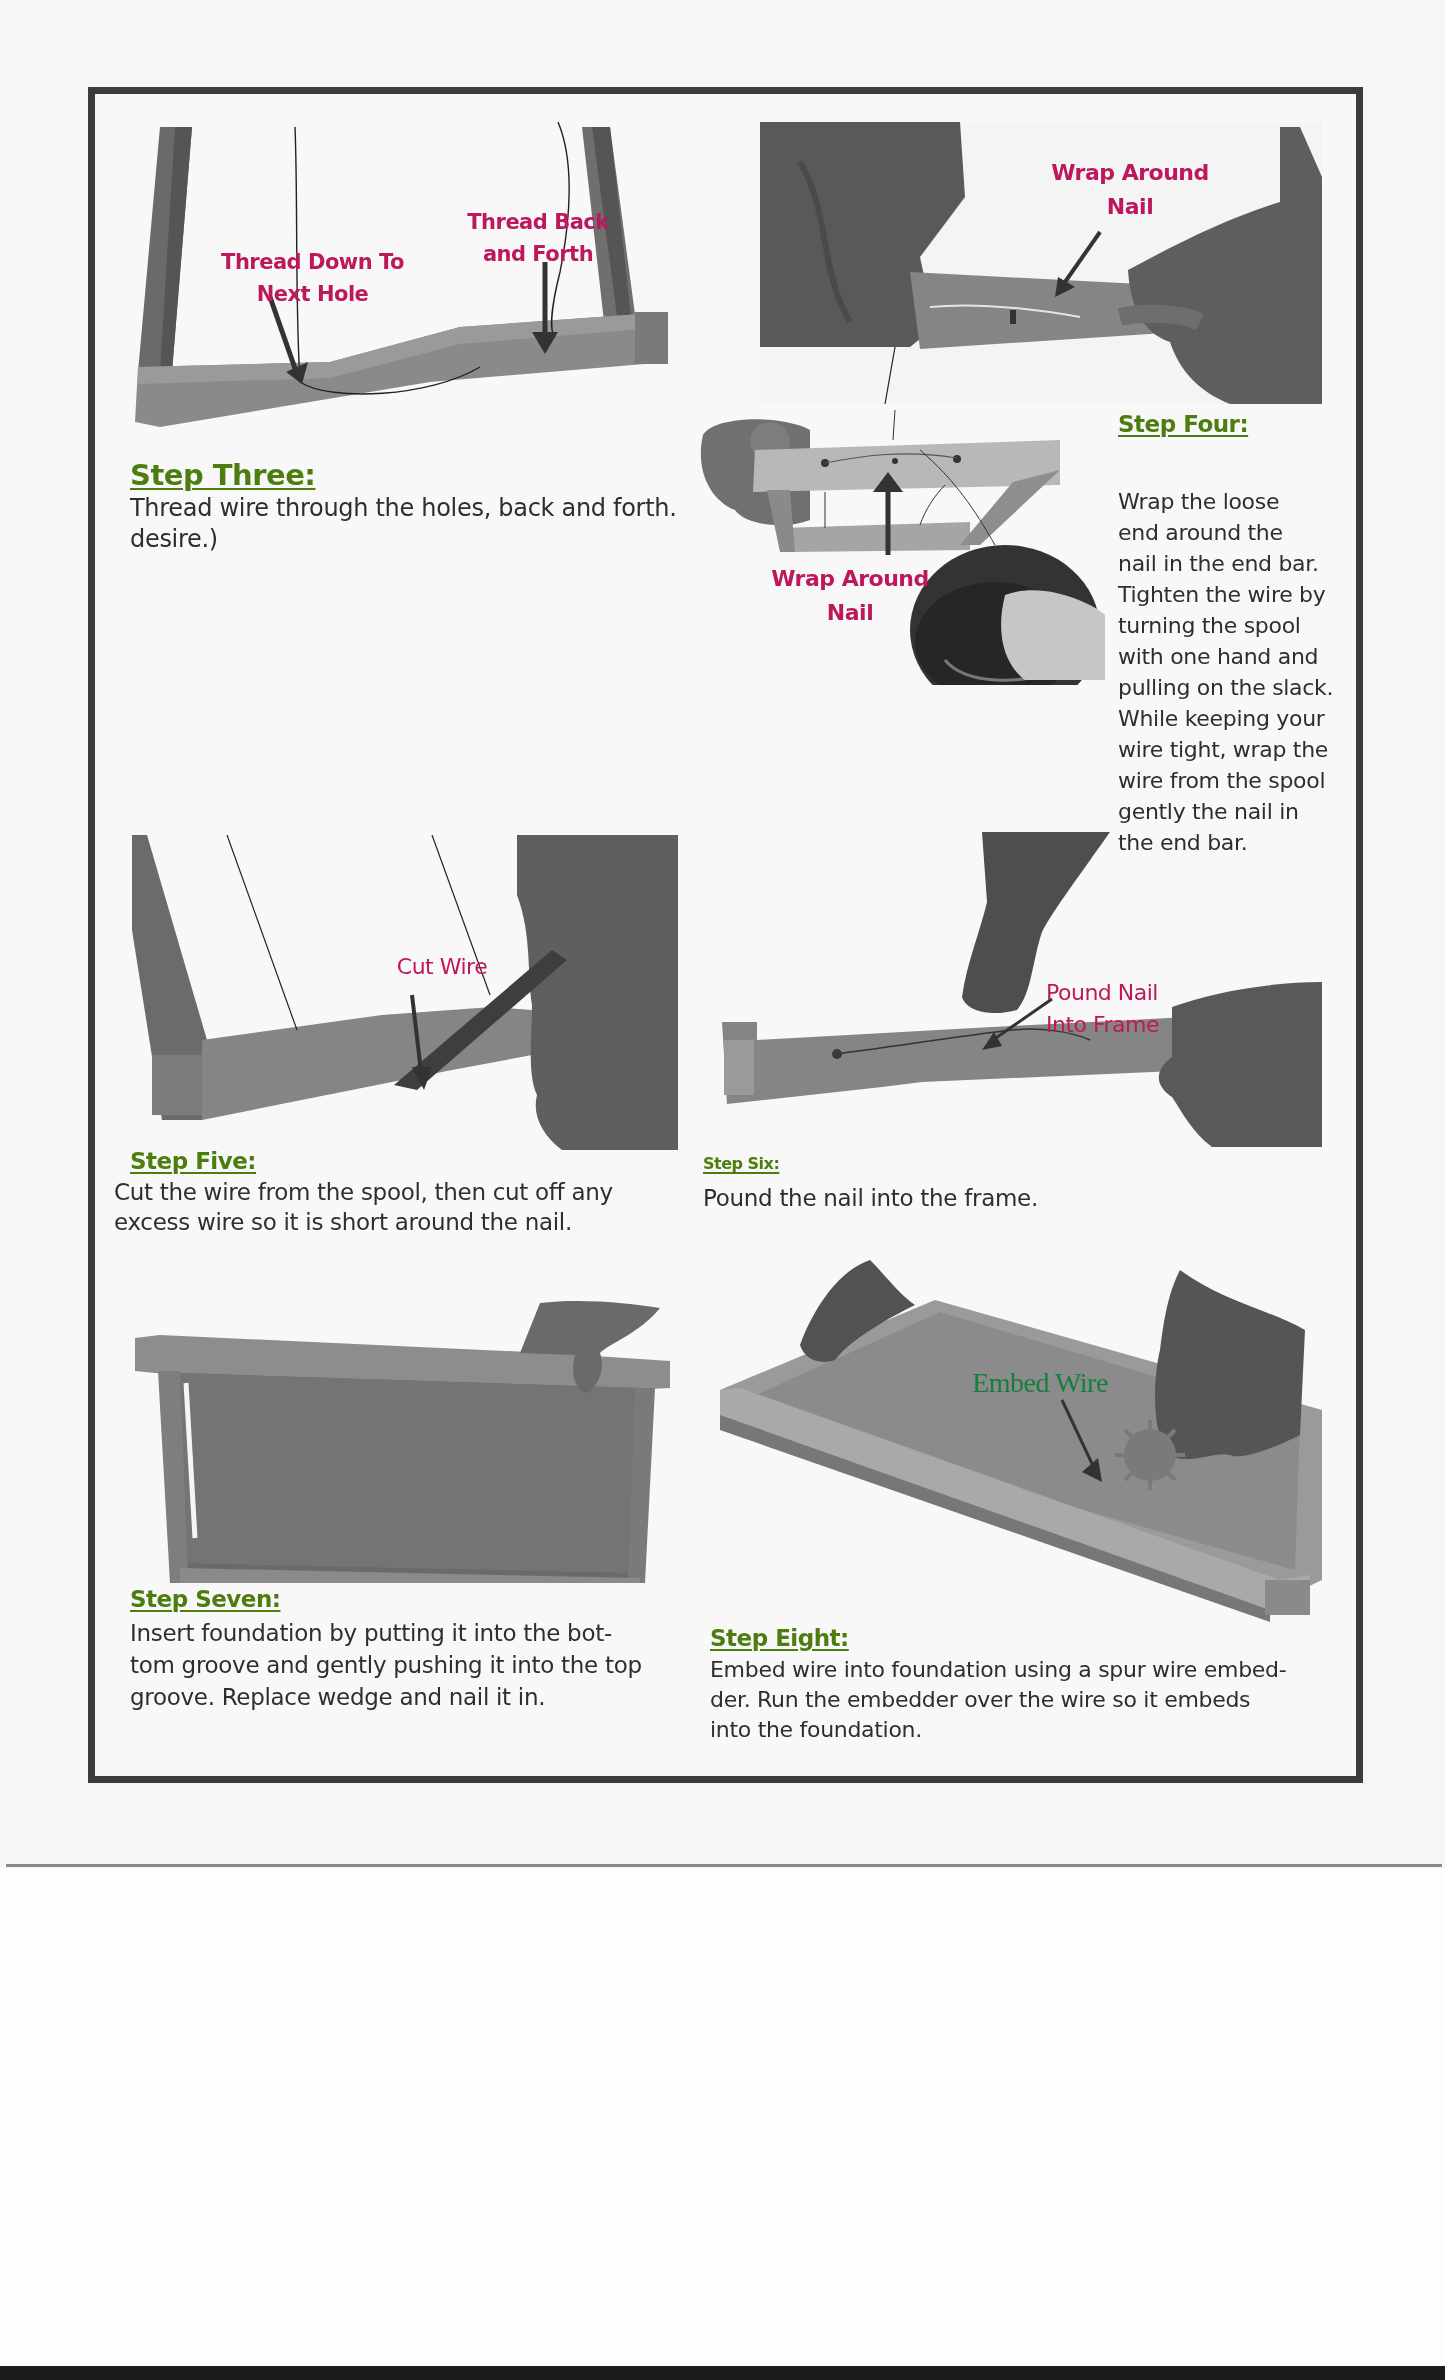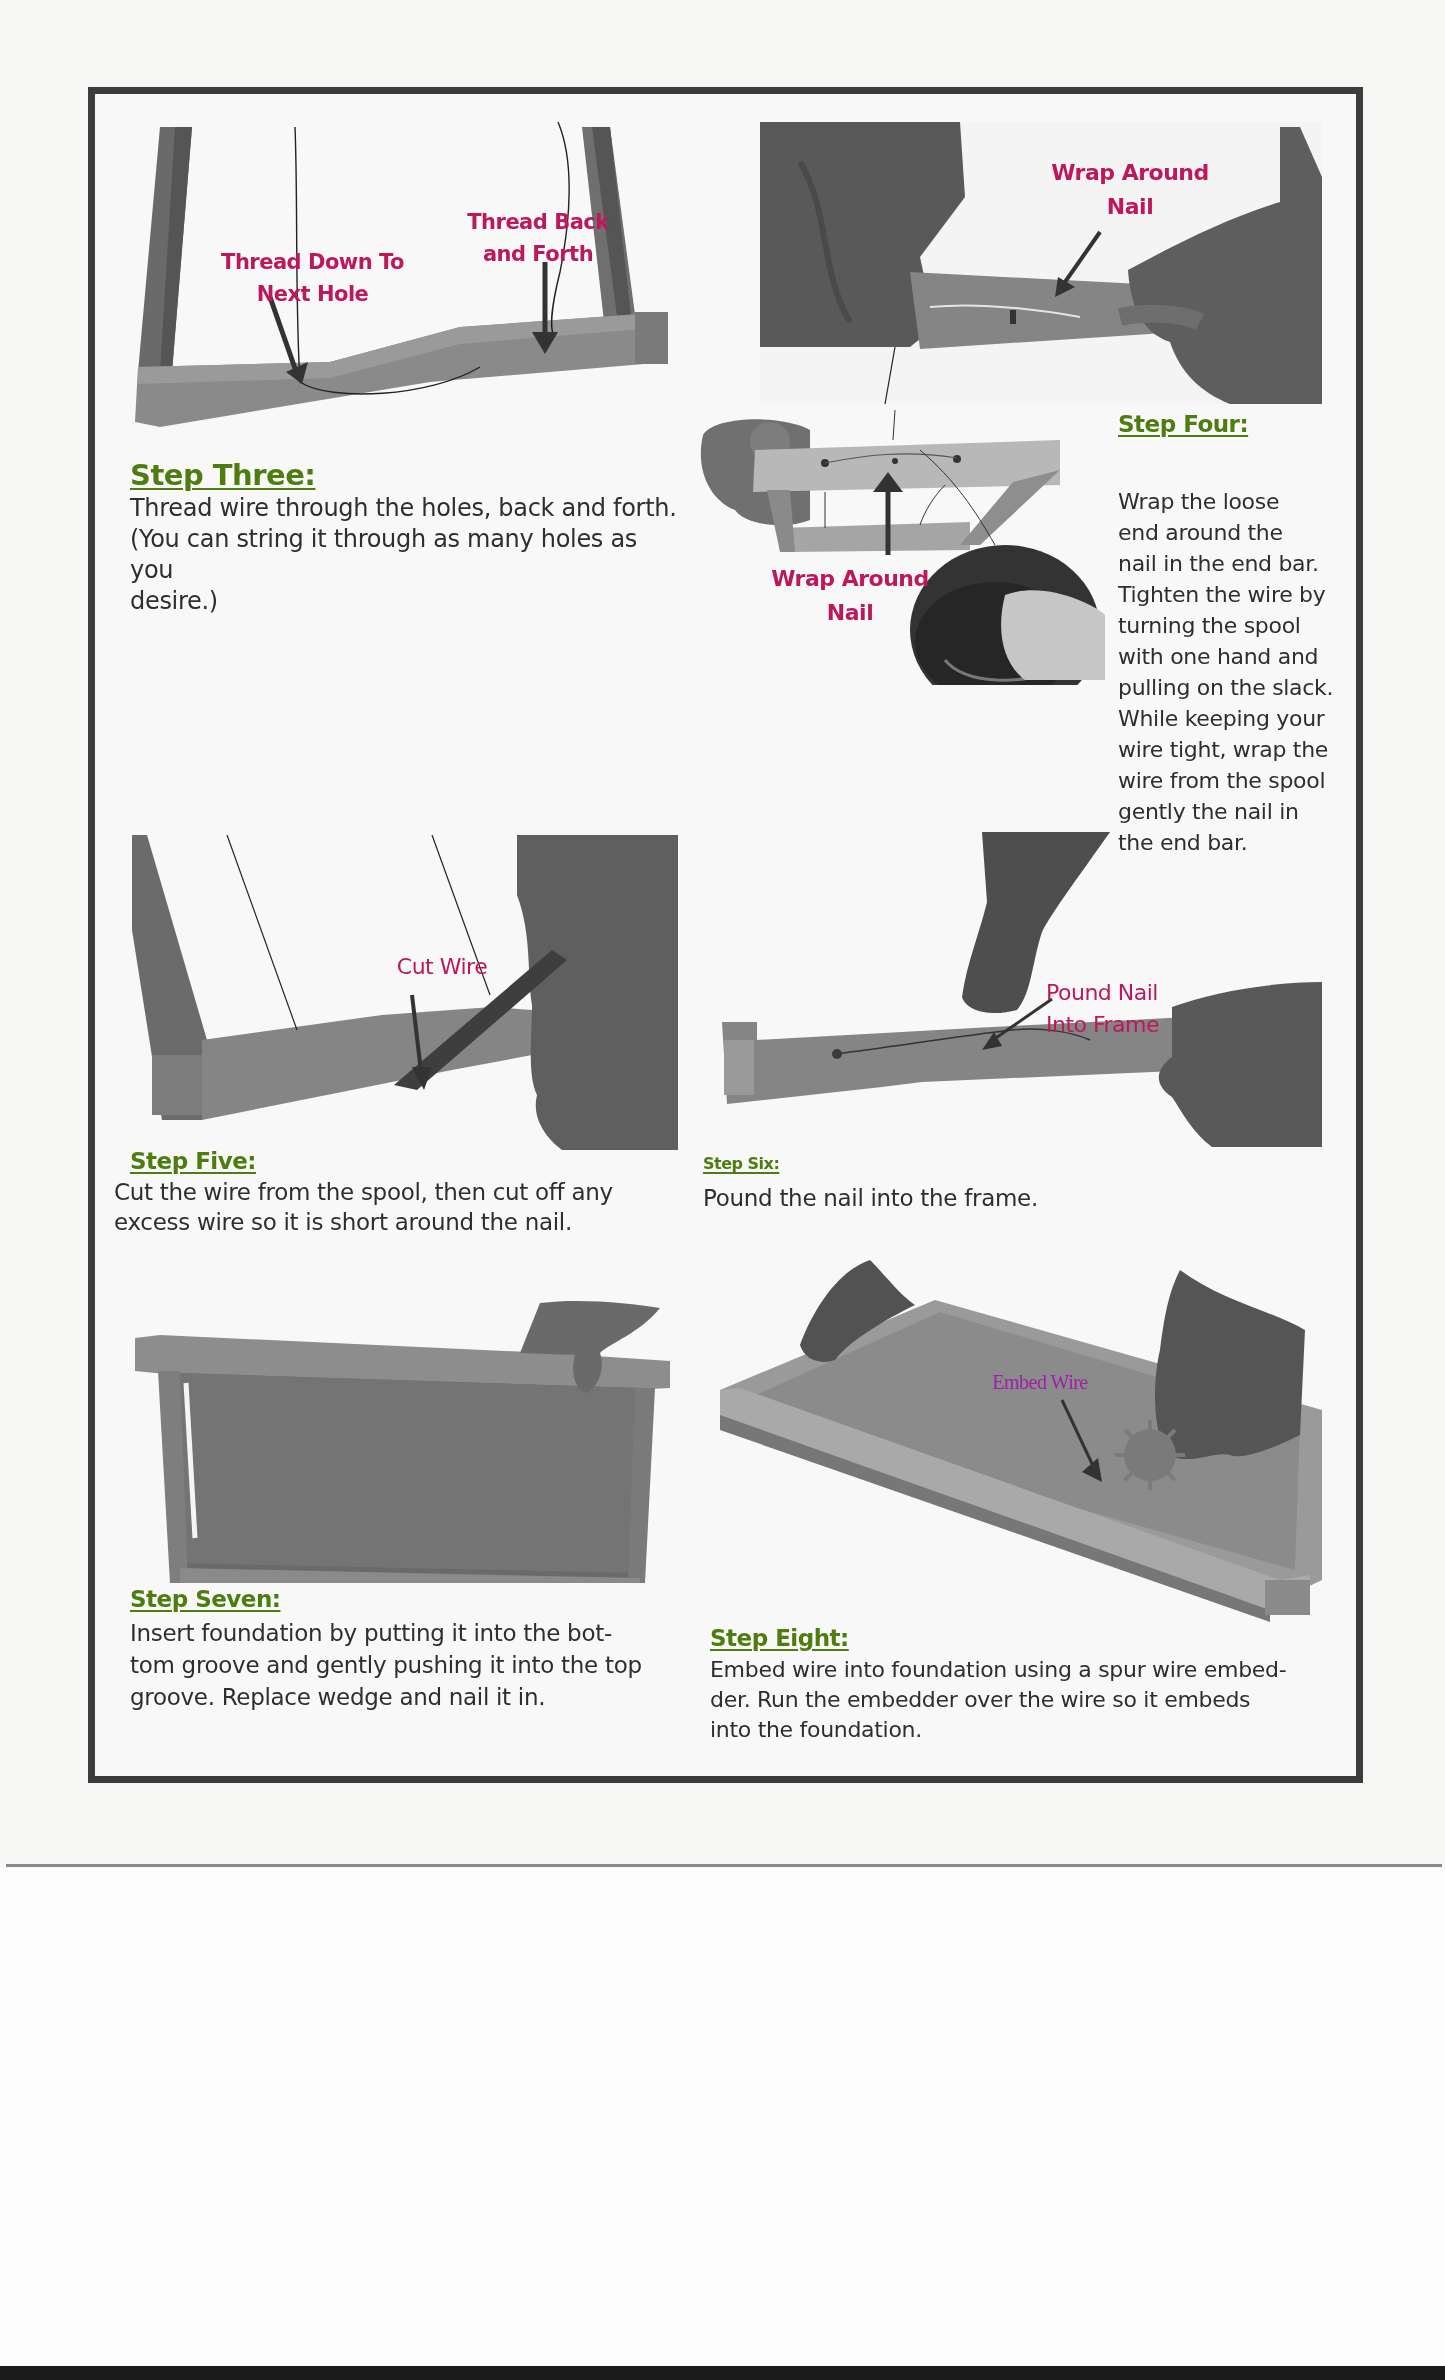--- a/index.html
+++ b/index.html
@@ -27,21 +27,21 @@
   .step-body {
     position: absolute; color: #2e2e2e; font-family: "DejaVu Sans", "Liberation Sans", sans-serif;
     letter-spacing: -0.3px;
   }
   .callout {
     position: absolute; font-weight: bold; text-align: center; color: #be185d;
     font-family: "DejaVu Sans", "Liberation Sans", sans-serif; letter-spacing: -0.5px;
     font-size: 22px; line-height: 33px;
   }
   .callout.light { font-weight: normal; }
-  .callout.serif { font-family: "Liberation Serif", "DejaVu Serif", serif; font-weight: normal; font-size: 20px; color: #a21caf; }
+  .callout.serif { font-family: "Liberation Serif", "DejaVu Serif", serif; font-weight: normal; font-size: 28px; color: #15803d; }
   .justify { text-align: justify; }
 </style>
 </head>
 <body>
 
 <div class="paper-top"></div>
 <div class="paper-bottom"></div>
 <div class="fold-line"></div>
 <div class="scan-edge"></div>
 
@@ -74,21 +74,20 @@
   <div>Next Hole</div>
 </div>
 <div class="callout" style="left:452px; top:206px; width:172px; font-size:21px; line-height:32px;">
   <div>Thread Back</div>
   <div>and Forth</div>
 </div>
 
 <div class="step-heading" style="left:130px; top:458px; font-size:29px;">Step Three:</div>
 <div class="step-body" style="left:130px; top:493px; width:550px; font-size:24px; line-height:31px;">
   <div>Thread wire through the holes, back and forth.</div>
-  <div>(You can string it through as many holes as you</div>
   <div>desire.)</div>
 </div>
 
 <div class="photo" style="left:760px; top:122px; width:562px; height:282px;">
   <svg viewBox="0 0 562 282">
     <rect x="0" y="0" width="562" height="282" fill="#f4f4f4"></rect>
 
     <path d="M0,0 L200,0 L205,75 L160,135 L175,205 L150,225 L0,225 Z" fill="#595959"></path>
     <path d="M40,40 C70,90 60,150 90,200" stroke="#4a4a4a" stroke-width="6" fill="none"></path>
 

